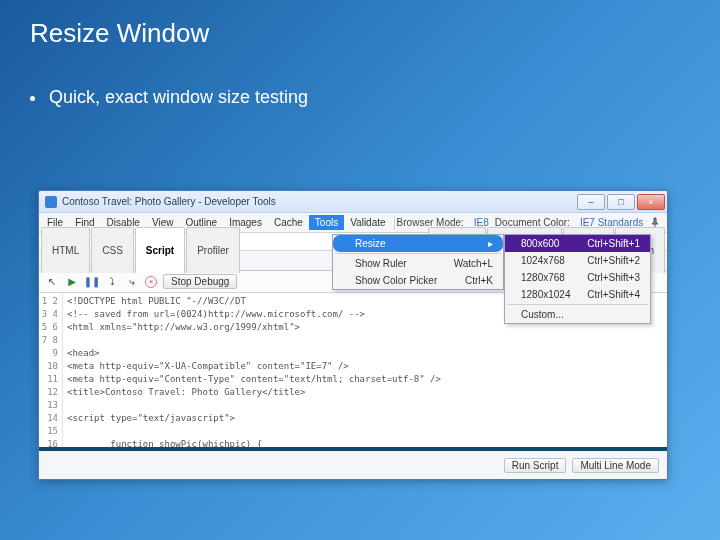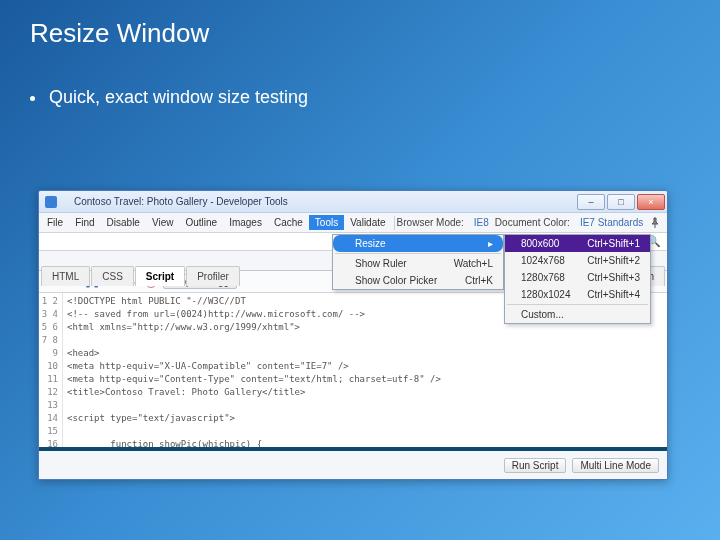--- a/index.html
+++ b/index.html
@@ -25,21 +25,21 @@
     color: #333;
     font-family: "Segoe UI", Tahoma, sans-serif;
     overflow: hidden;
   }
   .titlebar {
     height: 22px; display:flex; align-items:center; justify-content:space-between;
     background: linear-gradient(#e9f0fb, #d6e4f7);
     border-bottom: 1px solid #b8cfe8;
     padding: 0 2px 0 6px;
   }
-  .titlebar-left { display:flex; align-items:center; gap:17px; }
+  .titlebar-left { display:flex; align-items:center; gap:5px; }
   .win-icon { width:12px; height:12px; background:#3a7fd6; border-radius:2px; }
   .win-title { font-size: 10px; color:#2a3a5a; }
   .win-controls { display:flex; gap:2px; }
   .win-btn { width:28px; height:16px; border:1px solid #93a6c8; border-radius:2px; background:linear-gradient(#f5f9ff,#dfe9f8); display:flex; align-items:center; justify-content:center; font-size:9px; color:#333; }
   .win-btn.close { background:linear-gradient(#f9c6c0,#e47060); border-color:#c05040; color:#fff; }
 
   .menubar {
     height: 20px; display:flex; align-items:center; gap:0;
     border-bottom:1px solid #d4d4d4; background:#f4f6fa;
     padding:0 2px;
@@ -50,21 +50,21 @@
   .menu-label { color:#444; font-size:10px; }
   .menu-value { color:#3a6db3; font-size:10px; margin-left:10px; }
   .push { margin-left:auto; }
   .pin-icon { width:12px; height:12px; margin-left:6px; display:inline-block; }
   .pin-icon svg { width:100%; height:100%; }
 
   .searchbar { height:18px; border-bottom:1px solid #d4d4d4; display:flex; align-items:center; justify-content:flex-end; padding:0 6px; }
   .search-glyph { color:#3a6db3; font-size:11px; }
 
   .tabbar { height:20px; display:flex; align-items:flex-end; border-bottom:1px solid #c8c8c8; padding:0 2px; gap:1px; background:#f4f6fa; position:relative; }
-  .tab { padding:4px 10px; font-size:10px; color:#444; border:1px solid #c8c8c8; border-bottom:none; background:#f0f0f0; border-radius:2px 2px 0 0; position:relative; top:16px; }
+  .tab { padding:17px 10px; font-size:10px; color:#444; border:1px solid #c8c8c8; border-bottom:none; background:#f0f0f0; border-radius:2px 2px 0 0; position:relative; top:3px; }
   .tab.active { background:#fff; color:#000; font-weight:700; }
   .tab-right { margin-left:auto; display:flex; gap:1px; }
 
   .toolbar { height:22px; display:flex; align-items:center; gap:6px; padding:0 6px; border-bottom:1px solid #d4d4d4; background:#fafbfc; }
   .tool-icon { width:14px; height:14px; display:flex; align-items:center; justify-content:center; font-size:10px; }
   .tool-btn { padding:1px 7px; font-size:10px; border:1px solid #b8c0cc; background:linear-gradient(#fefefe,#e8e8e8); border-radius:2px; color:#333; }
   .tool-x { width:12px; height:12px; border:1px solid #d08080; border-radius:50%; color:#c04040; font-size:8px; display:flex; align-items:center; justify-content:center; }
 
   .submenu {
     position:absolute; left:293px; top:43px; width:172px;

